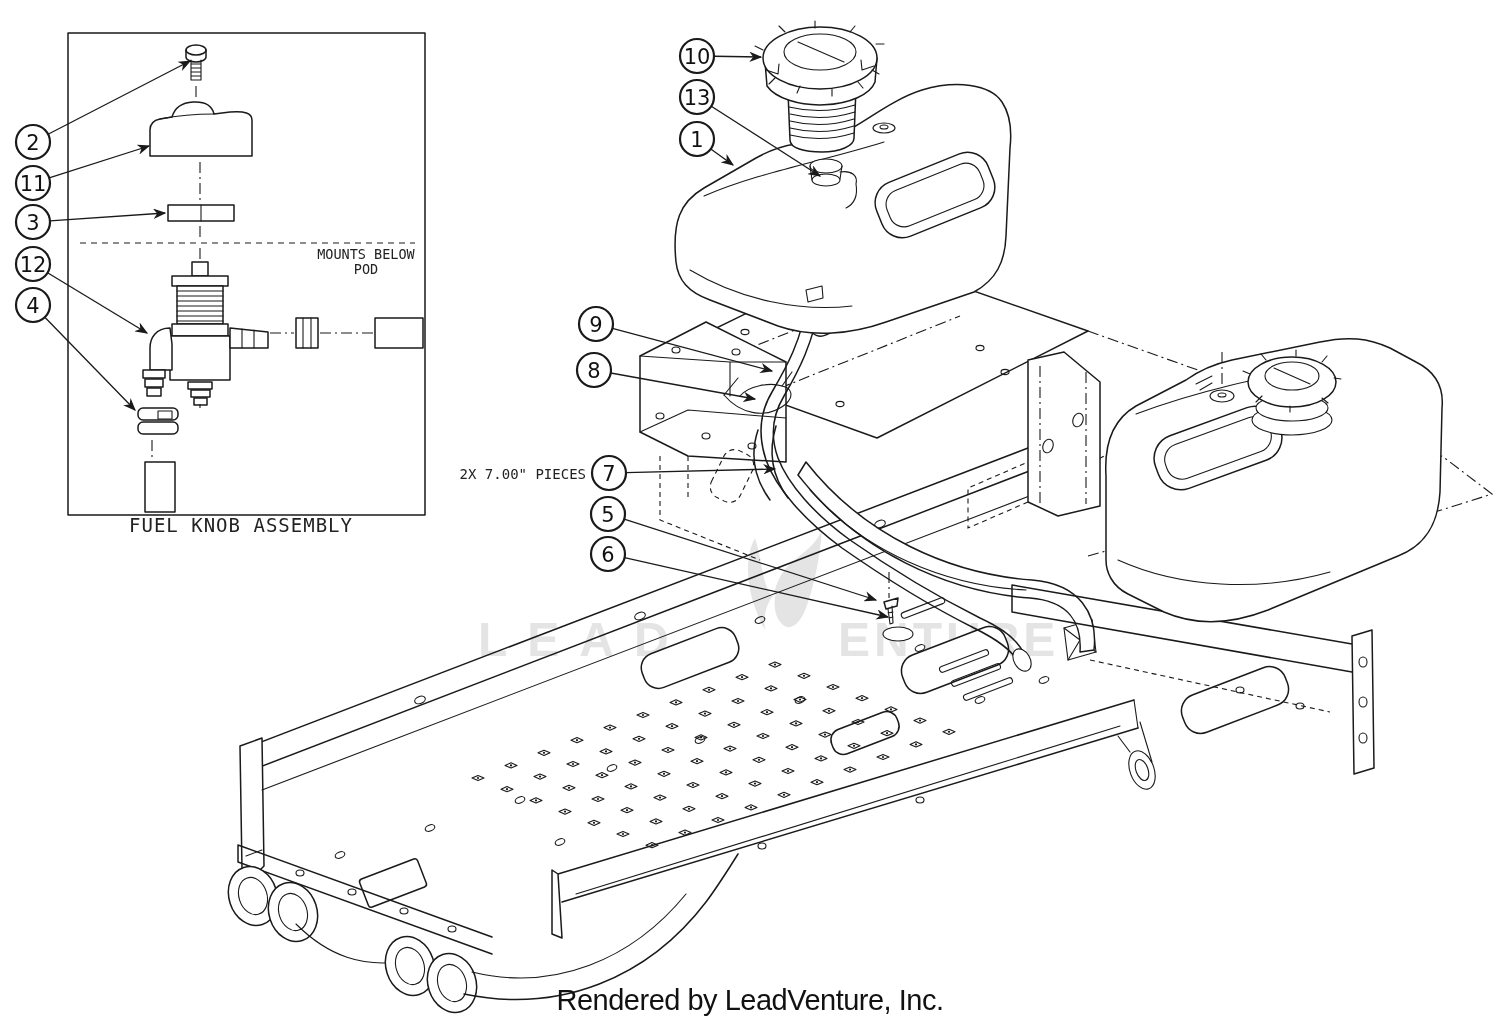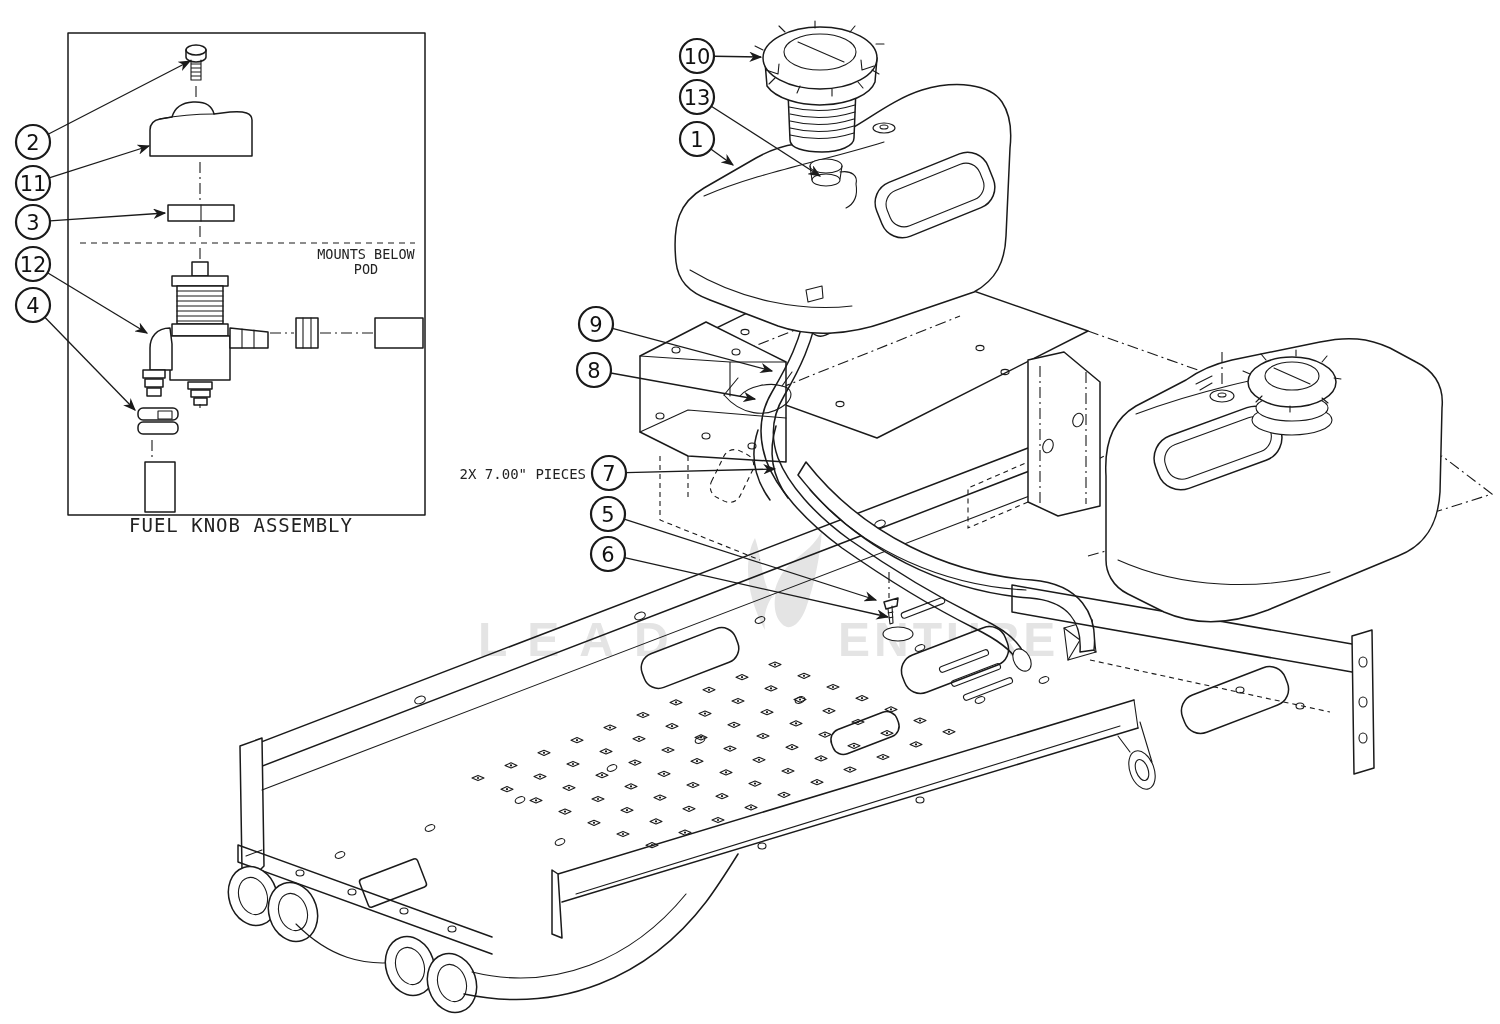--- a/index.html
+++ b/index.html
@@ -529,13 +529,14 @@
           <text x="608" y="521.5" class="callout-num">5</text>
         </g>
         <g>
           <line x1="624.5853658536586" y1="557.7317073170732" x2="888" y2="617" class="leader" marker-end="url(#arrowhead)"></line>
           <circle cx="608" cy="554" r="17" class="callout-circle"></circle>
           <text x="608" y="561.5" class="callout-num">6</text>
         </g>
       </g>
 </svg>
 
+<div class="footer-credit">Rendered by LeadVenture, Inc.</div>
 </div>
 
 </body></html>

